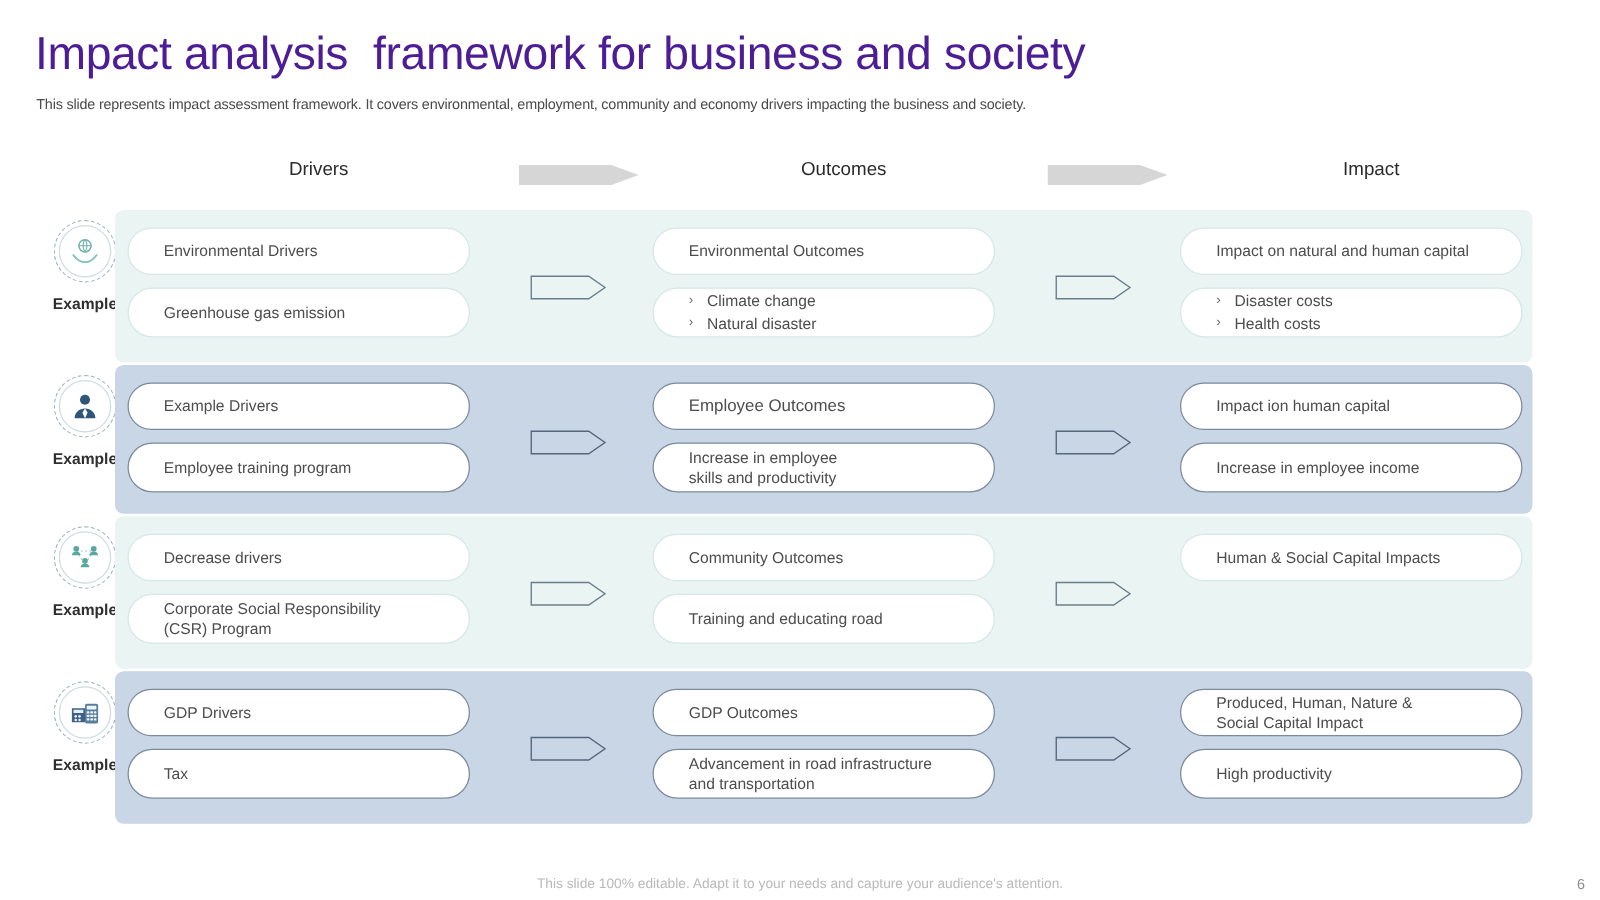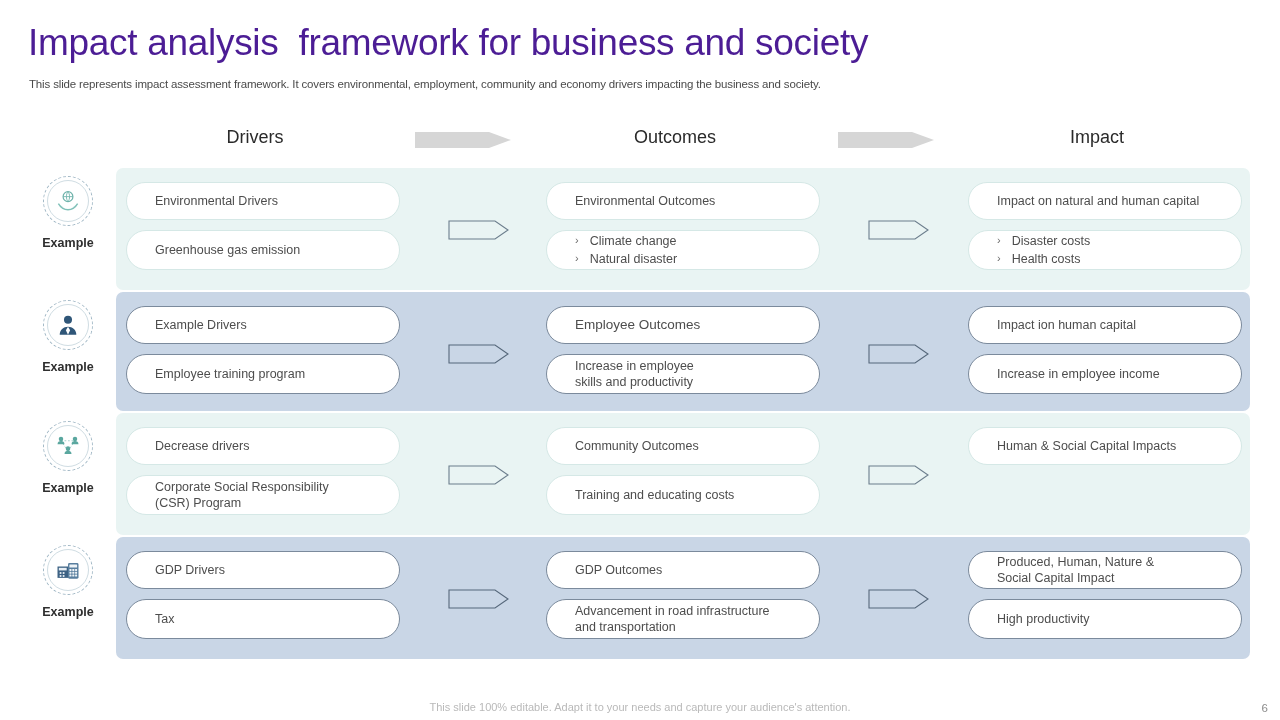--- a/index.html
+++ b/index.html
@@ -20,33 +20,33 @@
   .subtitle {
     position: absolute; left: 29px; top: 78px;
     font-size: 11.5px; color: #4a4a4a; letter-spacing: -0.15px;
     white-space: pre;
     text-align: center;
   }
 
   
   .col-header {
     position: absolute; top: 127px;
-    font-size: 18px; color: #2a2a2a; text-align: center;
+    font-size: 15px; color: #2a2a2a; text-align: center;
   }
   .ch-drivers  { left: 118px; width: 274px; }
   .ch-outcomes { left: 538px; width: 274px; }
   .ch-impact   { left: 960px; width: 274px; }
 
   .head-arrow { position: absolute; top: 130px; height: 20px; }
   .head-arrow svg { display:block; width:100%; height:100%; }
   .ha1 { left: 415px; width: 96px; }
   .ha2 { left: 838px; width: 96px; }
 
   
-  .row { position: absolute; left: 116px; width: 1134px; border-radius: 7px; }
+  .row { position: absolute; left: 92px; width: 1134px; border-radius: 7px; }
   .row-mint { background: #e9f4f3; }
   .row-blue { background: #c9d6e6; }
   .row1 { top: 168px;  height: 122px; }
   .row2 { top: 292px;  height: 119px; }
   .row3 { top: 413px;  height: 122px; }
   .row4 { top: 537px;  height: 122px; }
 
   
   .side { position: absolute; left: 28px; width: 80px; text-align: center; }
   .s1 { top: 168px; } .s2 { top: 292px; } .s3 { top: 413px; } .s4 { top: 537px; }
@@ -268,21 +268,21 @@
     <div class="conn conn-a conn-y">
       <svg viewBox="0 0 62 24">
           <polygon points="1,3 47,3 60,12 47,21 1,21" fill="none" stroke="#6b7d8c" stroke-width="1.1"></polygon>
         </svg>
     </div>
 
     <div class="pill pill-mint c-outcome pill-top pill-pad">
       <span>Community Outcomes</span>
     </div>
     <div class="pill pill-mint c-outcome pill-bot pill-pad">
-      <span>Training  and educating costs</span>
+      <span>Training  and educating road</span>
     </div>
 
     <div class="conn conn-b conn-y">
       <svg viewBox="0 0 62 24">
           <polygon points="1,3 47,3 60,12 47,21 1,21" fill="none" stroke="#6b7d8c" stroke-width="1.1"></polygon>
         </svg>
     </div>
 
     <div class="pill pill-mint c-impact pill-top pill-pad">
       <span>Human &amp; Social Capital Impacts</span>

